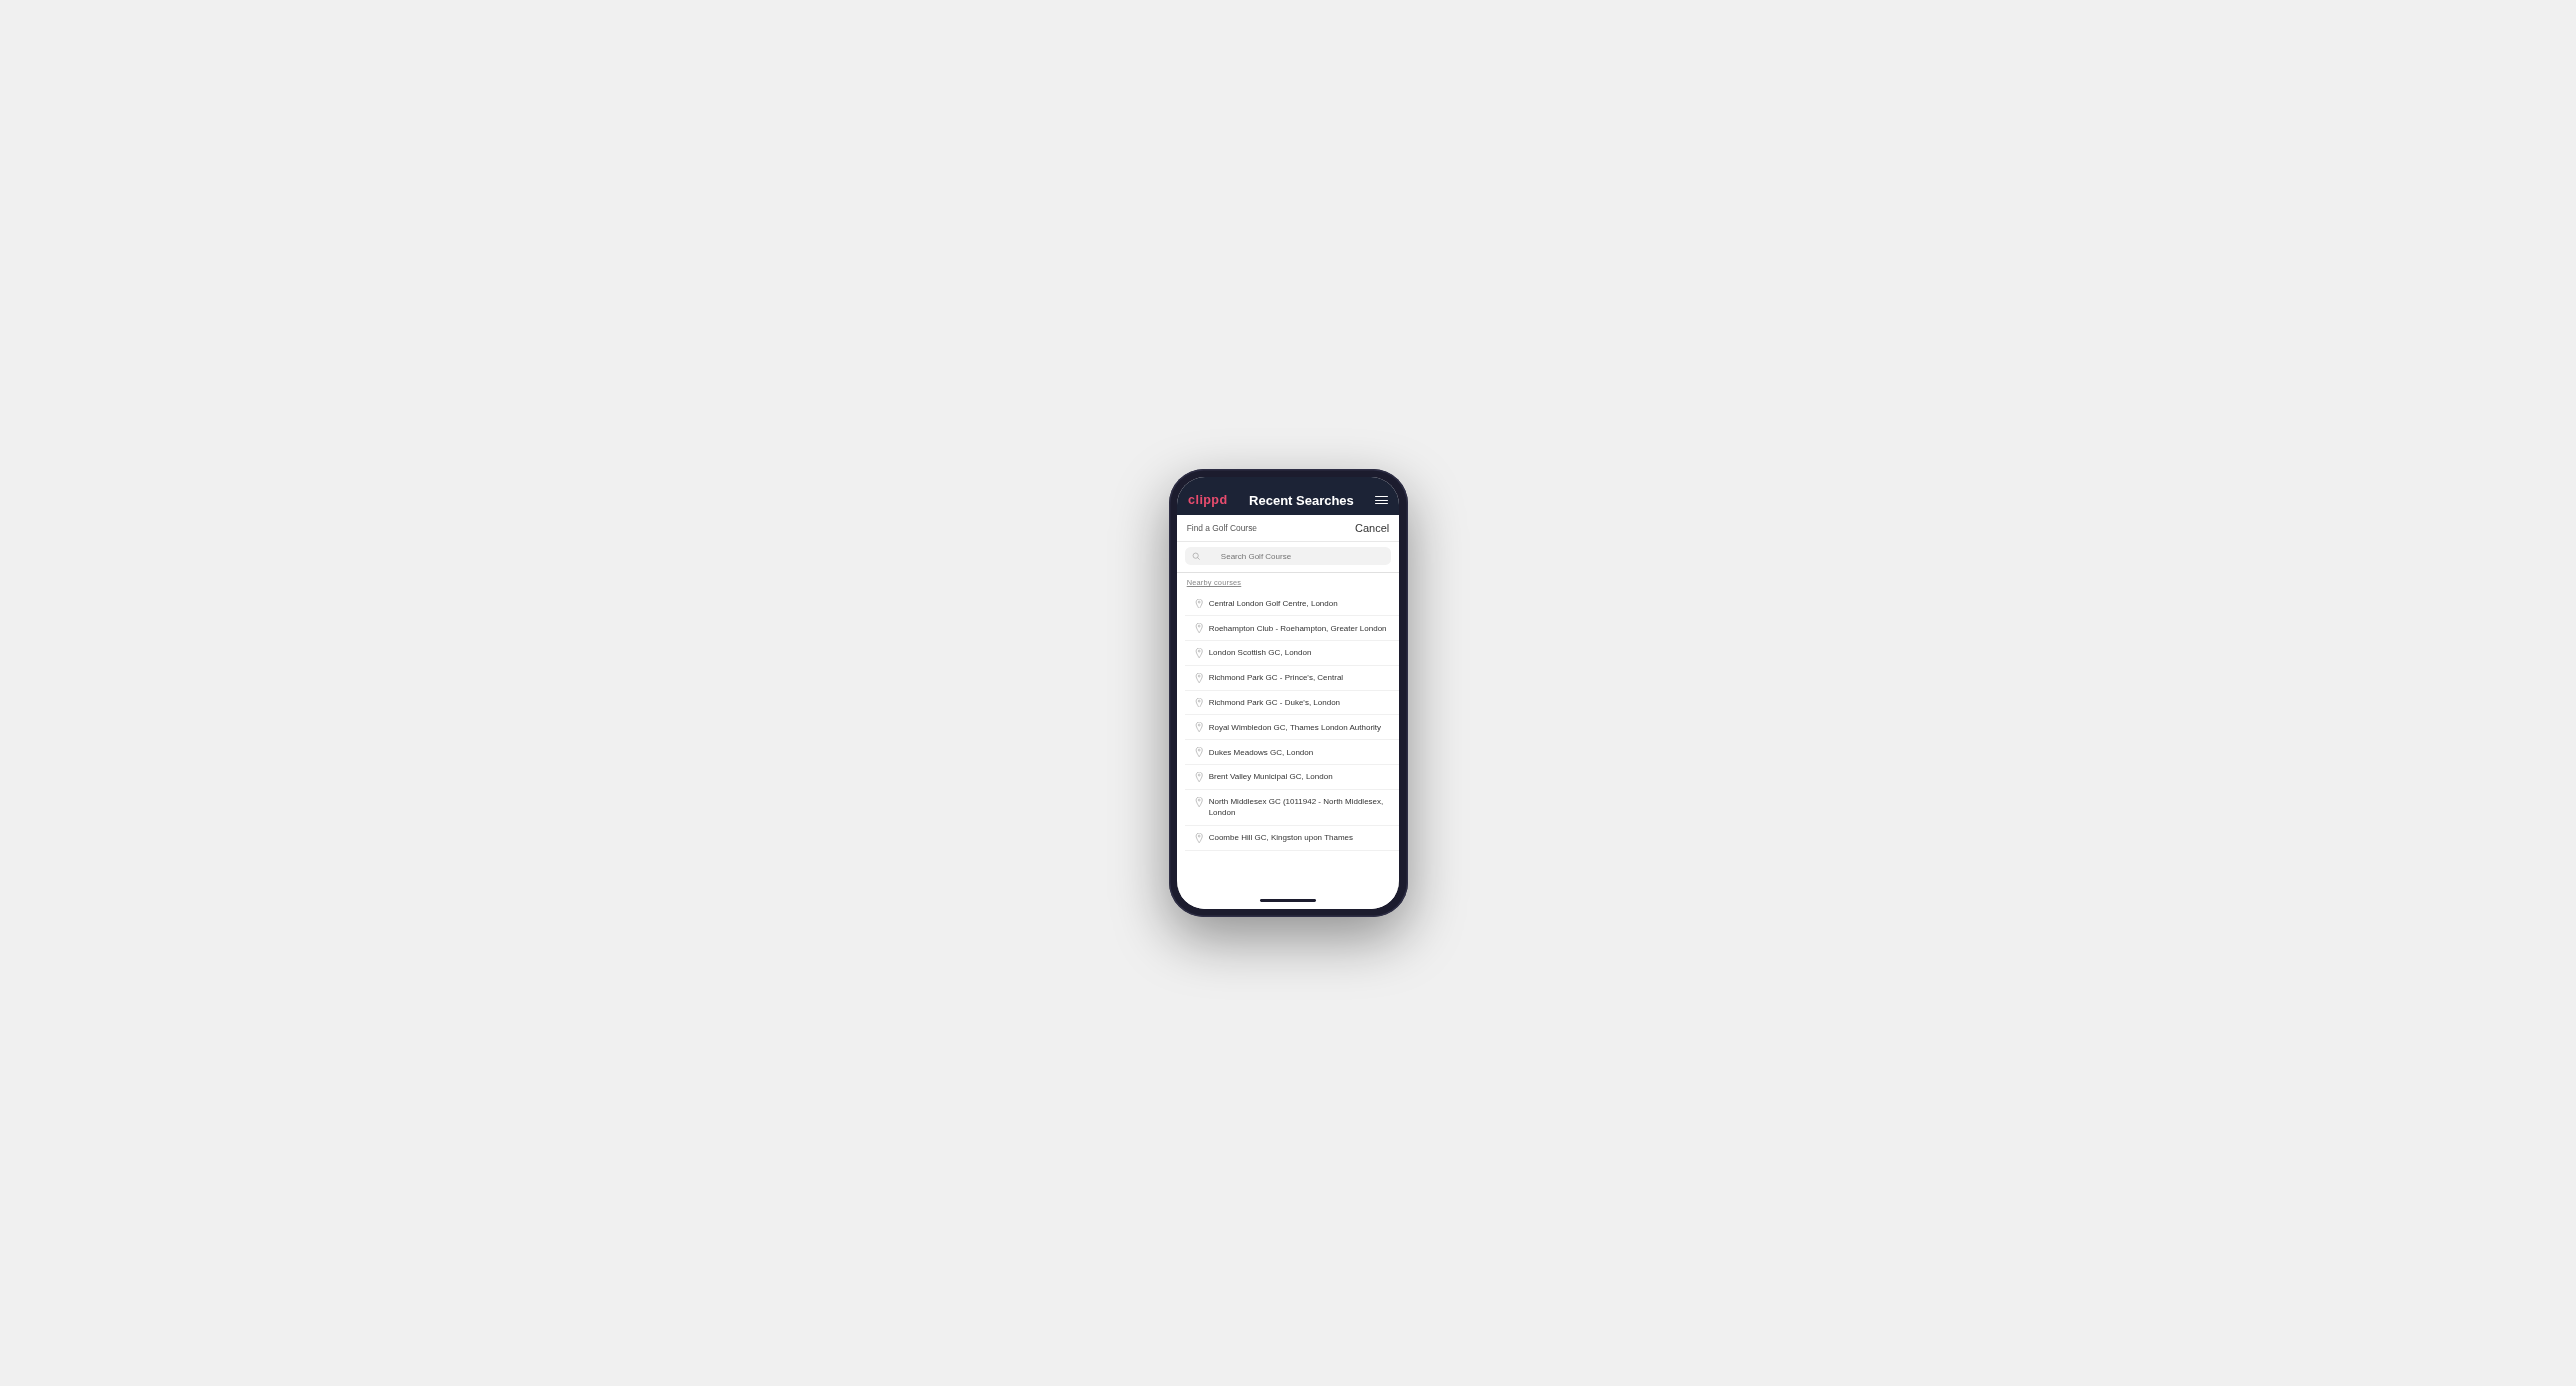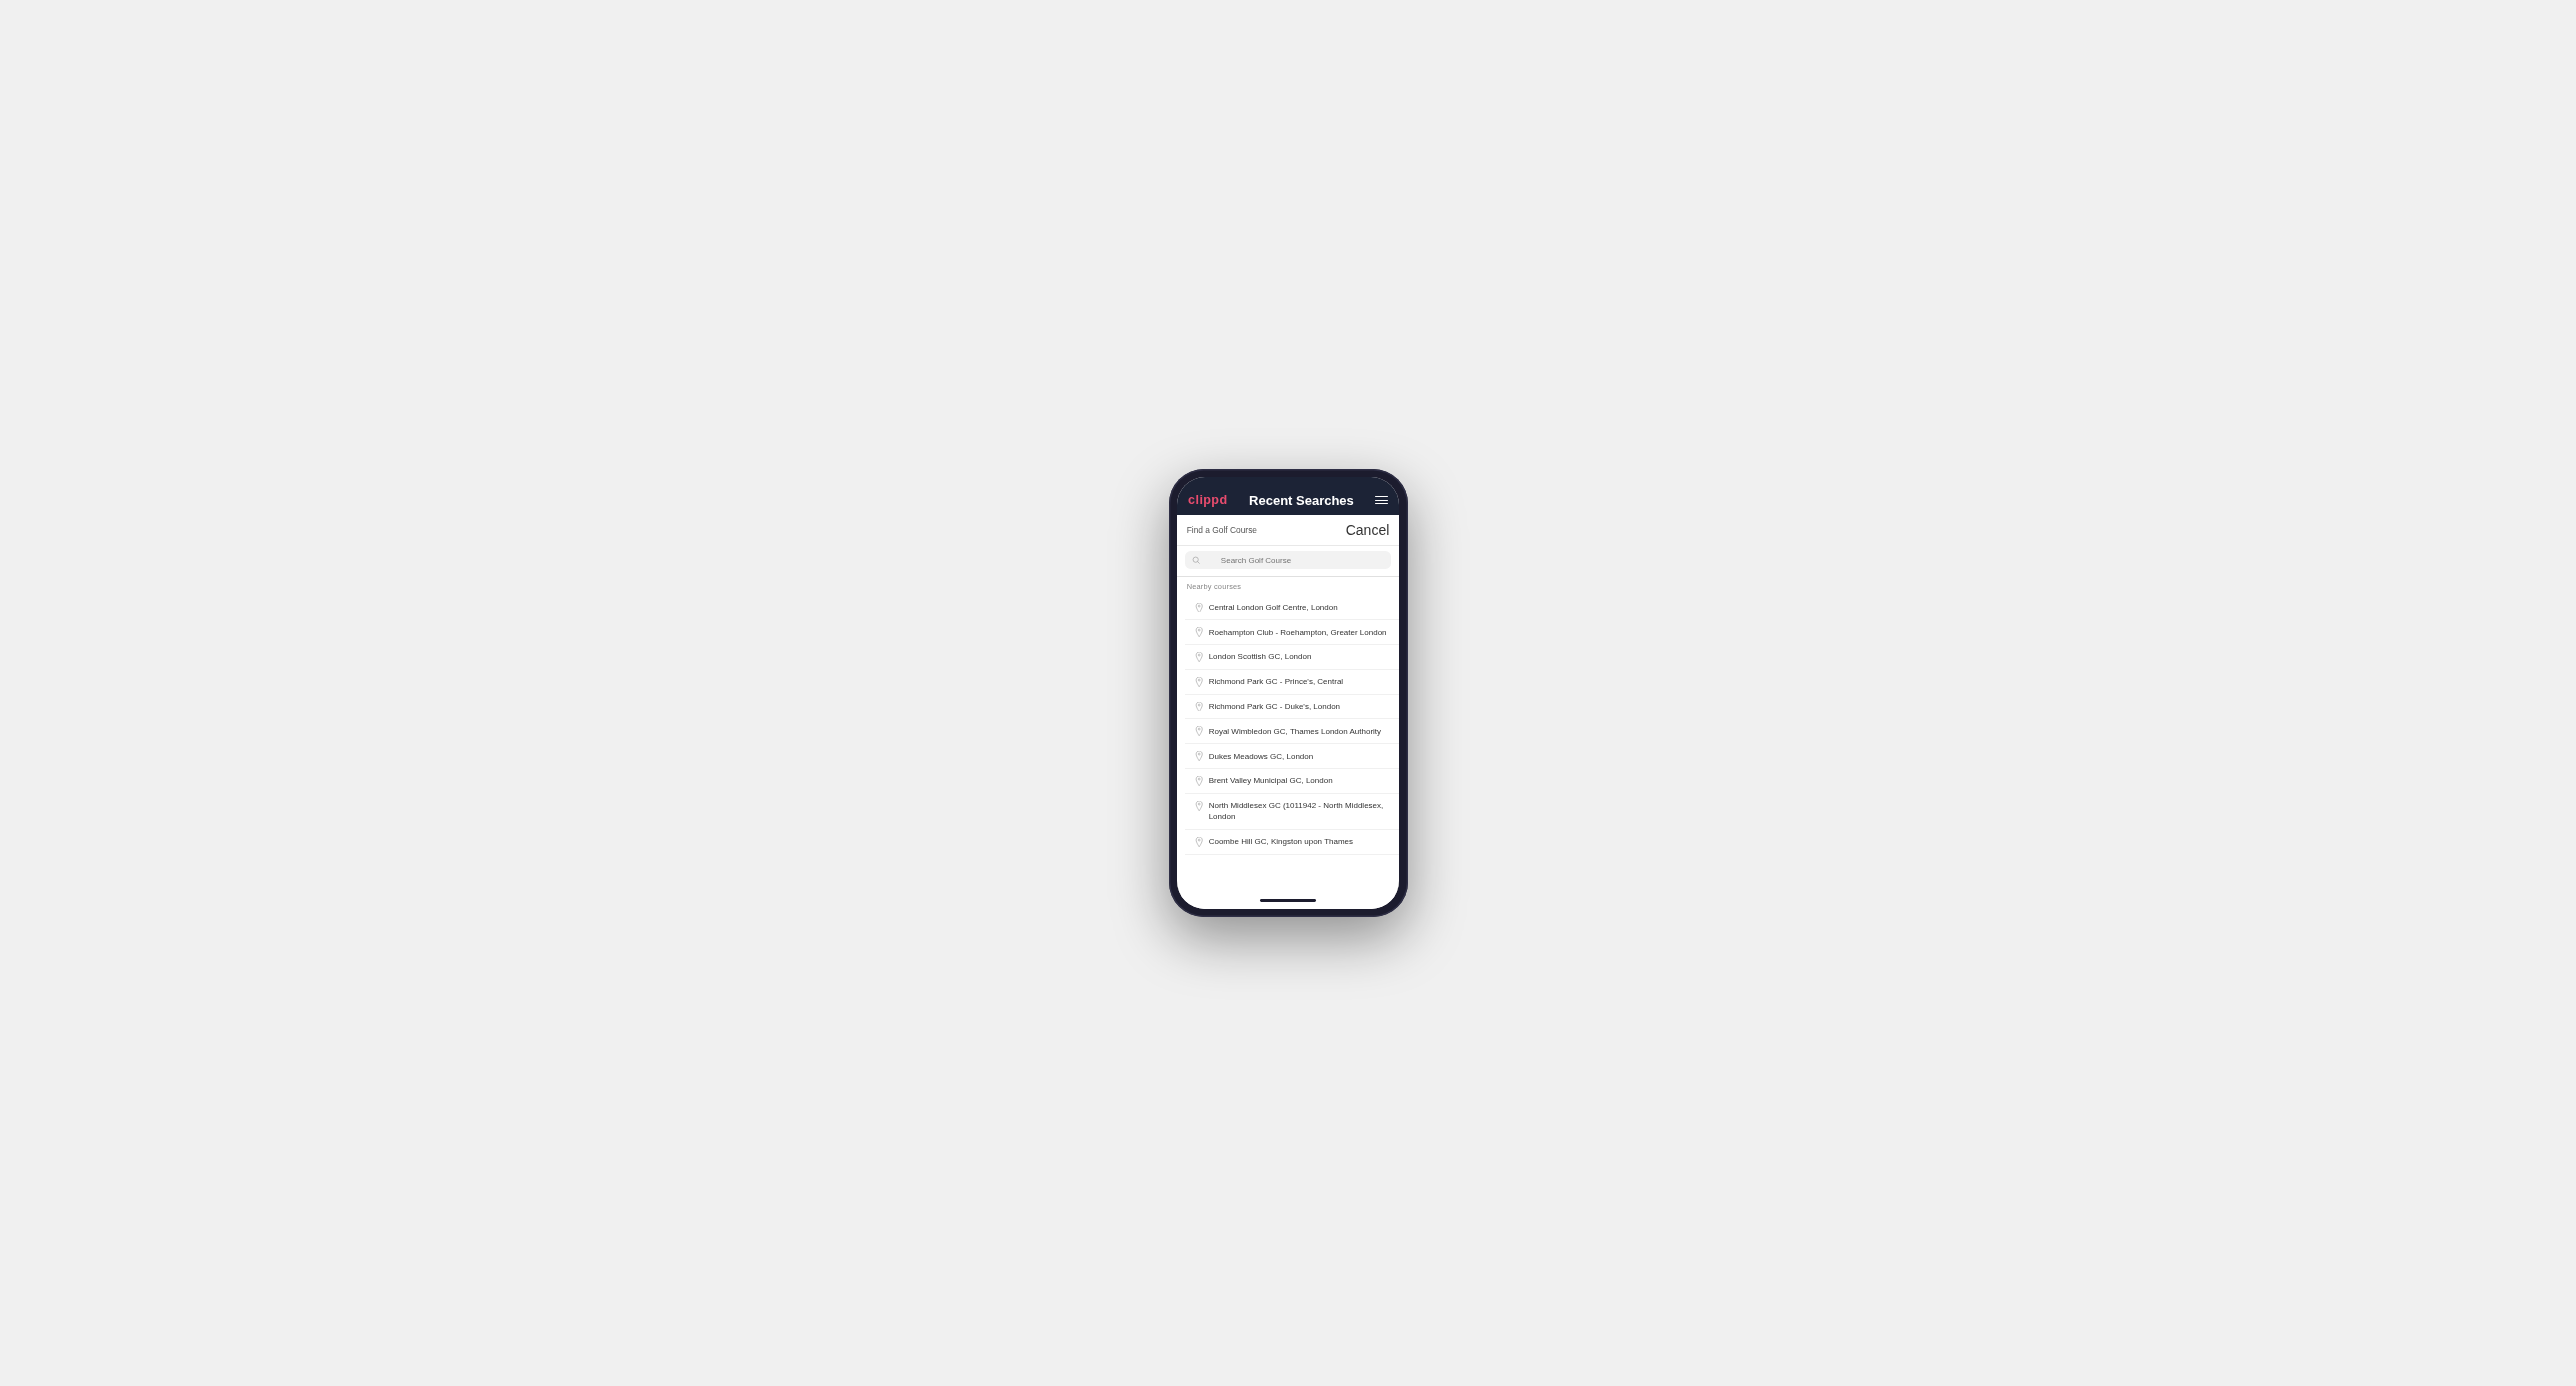--- a/index.html
+++ b/index.html
@@ -94,21 +94,21 @@
       border-bottom: 0.7px solid #e8e8e8;
     }
 
     .find-label {
       font-size: 8.4px;
       color: #555;
       font-weight: 400;
     }
 
     .cancel-btn {
-      font-size: 14px;
+      font-size: 11px;
       color: #333;
       font-weight: 500;
       cursor: pointer;
       background: none;
       border: none;
     }
 
     
     .search-container {
       background: #ffffff;
@@ -147,20 +147,21 @@
       background: #ffffff;
       flex: 1;
     }
 
     .nearby-header {
       padding: 5.6px 9.8px 4.2px;
       font-size: 7.4px;
       color: #888;
       font-weight: 500;
       letter-spacing: 0.2px;
+      text-decoration: underline;
     }
 
     .course-list {
       list-style: none;
       margin-left: 8px;
     }
 
     .course-item {
       display: flex;
       align-items: flex-start;

